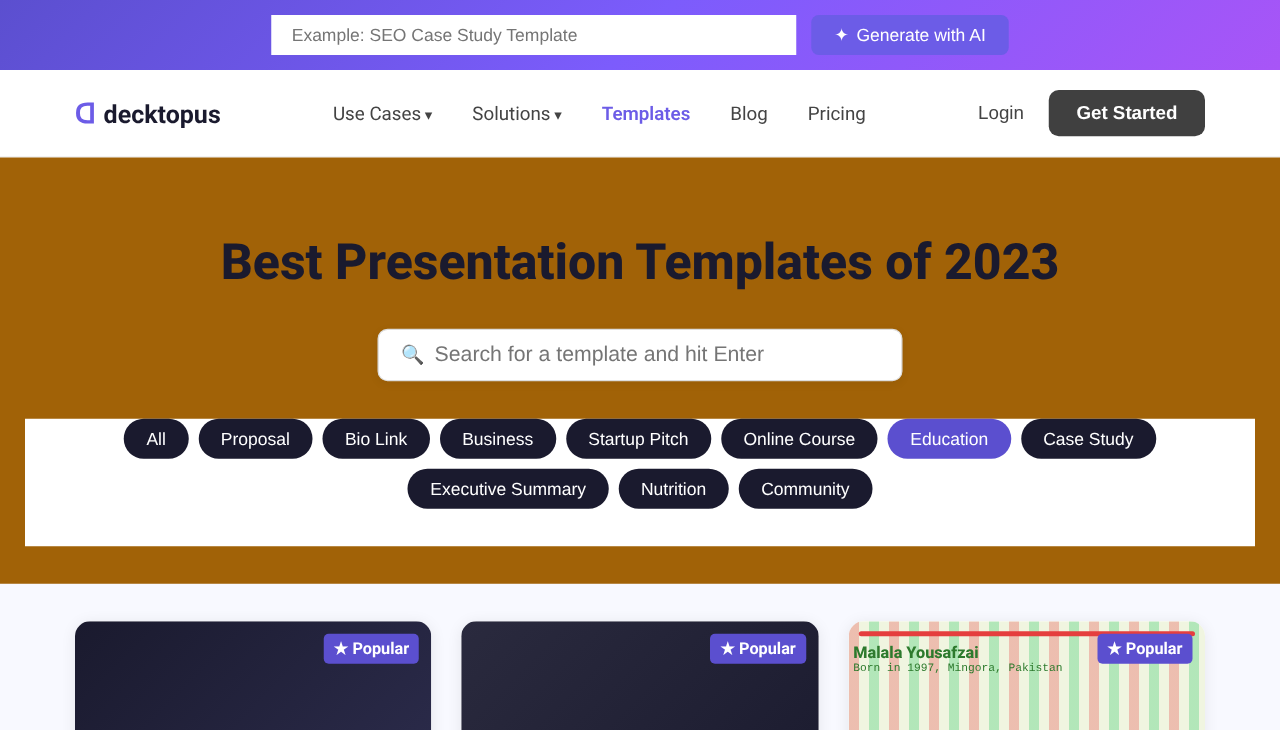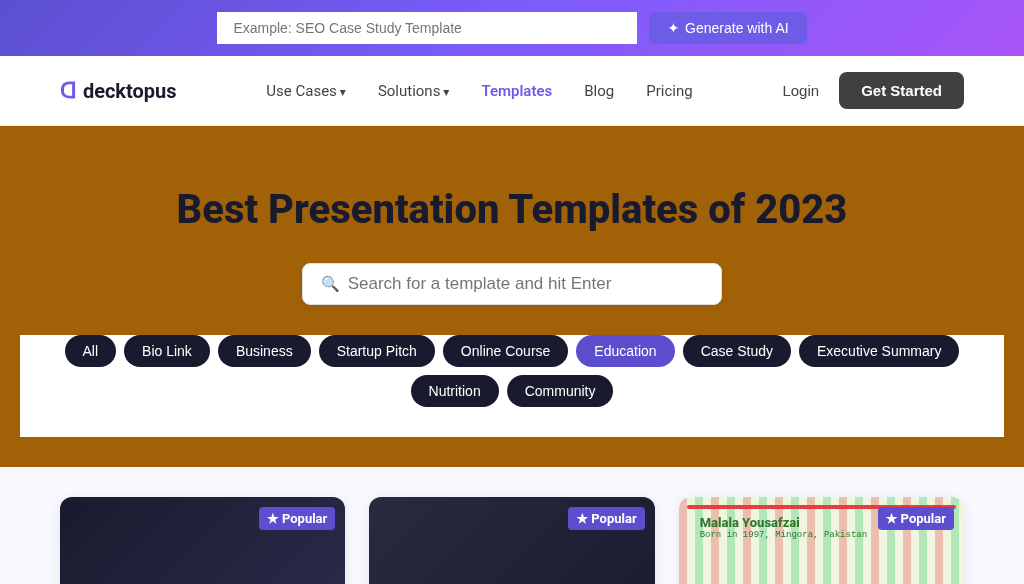--- a/index.html
+++ b/index.html
@@ -269,20 +269,21 @@
 
   <div class="search-container">
     <div class="search-box">
       <span class="search-icon-svg">🔍</span>
       <input type="text" placeholder="Search for a template and hit Enter" style="">
     </div>
   </div>
 
   <div class="filter-tags">
     <button class="tag">All</button>
+    <button class="tag">Proposal</button>
     <button class="tag">Bio Link</button>
     <button class="tag">Business</button>
     <button class="tag">Startup Pitch</button>
     <button class="tag">Online Course</button>
     <button class="tag active">Education</button>
     <button class="tag">Case Study</button>
     <button class="tag">Executive Summary</button>
     <button class="tag">Nutrition</button>
     <button class="tag">Community</button>
   </div>
@@ -313,21 +314,21 @@
     </div>
 
     <div class="card">
       <div class="card-image">
         <div class="malala-card-img">
 
           <div style="position:absolute;top:0;left:0;right:0;bottom:0;background:repeating-linear-gradient(90deg,#e53e3e 0px,#e53e3e 8px,transparent 8px,transparent 16px,#22c55e 16px,#22c55e 24px,transparent 24px,transparent 32px);opacity:0.3;"></div>
 
           <div style="position:absolute;top:8px;left:8px;right:8px;height:4px;background:#e53e3e;border-radius:2px;"></div>
 
-          <div style="position:absolute;top:18px;left:21px;text-align:left;z-index:5;">
+          <div style="position:absolute;top:18px;left:4px;text-align:left;z-index:5;">
             <div style="font-size:13px;font-weight:800;color:#2d7a2d;">Malala Yousafzai</div>
             <div style="font-size:9px;color:#2d7a2d;font-family:Liberation Mono, monospace;">Born in 1997, Mingora, Pakistan</div>
           </div>
 
           <div style="position:absolute;right:20px;bottom:0;width:70px;height:130px;z-index:5;">
             
             
             
             
             

